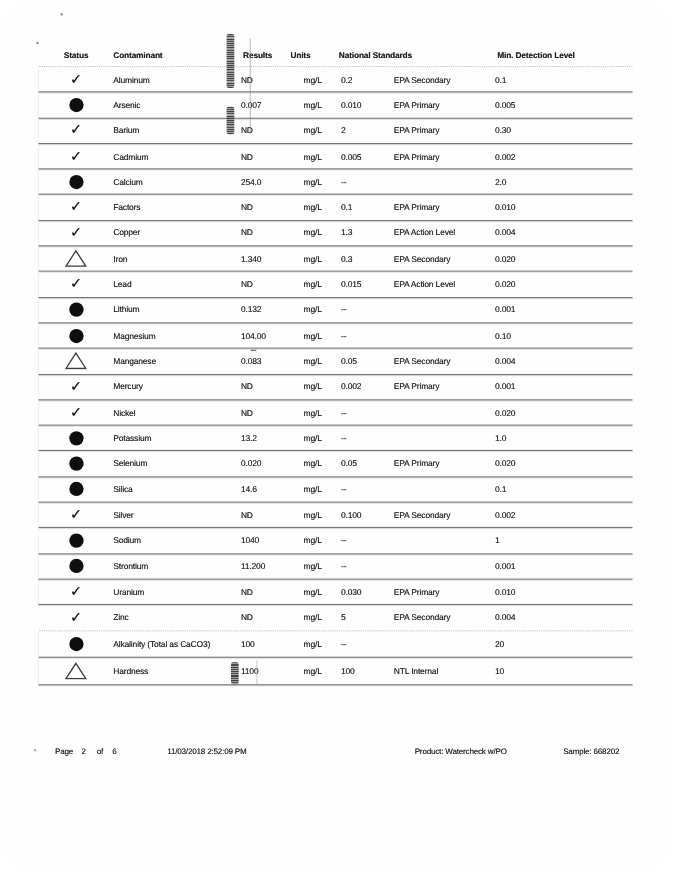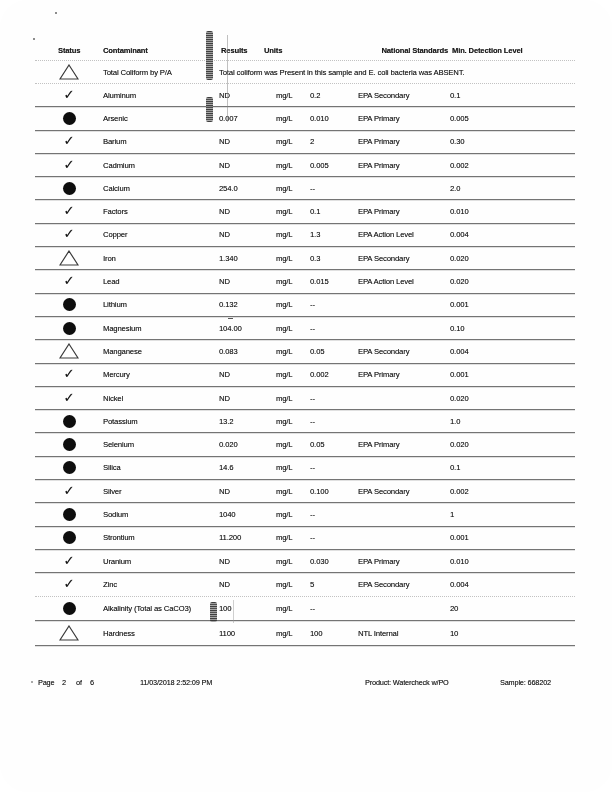--- a/index.html
+++ b/index.html
@@ -7,36 +7,36 @@
     position:relative;width:612px;height:792px;background:#fefefe;
     font-family:"Liberation Sans",sans-serif;color:#1a1a1a;overflow:hidden;
     text-shadow:0.2px 0 0 rgba(20,20,20,.55);letter-spacing:-0.1px;border-radius:27px;
   }
   .table{position:absolute;left:35px;top:40px;width:540px;}
   .grid{display:grid;grid-template-columns:68px 116px 57px 34px 48px 92px 1fr;align-items:center;}
   .header-row{height:20px;border-bottom:1px dotted #c2c2c2;font-weight:700;font-size:7.5px;}
   .h-status{padding-left:23px;}
   .h-results{position:relative;left:2px;}
   .h-units{position:relative;left:-12px;}
-  .h-natstd{grid-column:5/7;position:relative;left:-2px;text-align:right;}
+  .h-natstd{grid-column:5/7;position:relative;left:-2px;}
   .h-mindet{position:relative;left:2px;}
   .section-band{display:flex;align-items:center;justify-content:center;font-weight:700;font-size:7.8px;border-bottom:2px solid #4a4a4a;}
   #band-micro{height:18px;}
   #band-metals{height:17.5px;}
   #band-physical{height:12.5px;border-top:1px dotted #c8c8c8;}
   .row{height:22.3px;border-bottom:1px solid #747474;font-size:7.6px;box-shadow:0 1px 0 rgba(170,170,170,.35);}
   #metals-rows .row:last-child{border-bottom:1px dotted #c2c2c2;box-shadow:none;}
   #physical-rows .row{height:23.7px;}
   .coliform-row{height:22px;border-bottom:1px dotted #c2c2c2;font-size:7.6px;}
   .icon-cell{display:flex;align-items:center;justify-content:center;height:100%;}
   .check{font-size:13px;line-height:1;font-weight:400;color:#141414;transform:translateY(-1px);}
   .circle{width:13px;height:13px;border-radius:50%;background:#0e0e0e;}
   .note-cell{grid-column:3/8;}
   .cell{white-space:nowrap;overflow:visible;}
-  .footer{position:absolute;left:0;top:674px;width:500px;height:18px;font-size:7.2px;}
+  .footer{position:absolute;left:12px;top:674px;width:500px;height:18px;font-size:7.2px;}
   .footer span{position:absolute;top:4px;white-space:nowrap;}
   .f-page{left:38px;} .f-pnum{left:62px;} .f-of{left:76px;text-align:center;} .f-ptotal{left:90px;}
   .f-dt{left:140px;} .f-prod{left:365px;} .f-sample{left:500px;}
   
   .stripe{position:absolute;border-radius:2px;opacity:.85;
     background:repeating-linear-gradient(180deg,#1c1c1c 0 1px,#8a8a8a 1px 2px,#2e2e2e 2px 3px,#9b9b9b 3px 4px);}
   #stripe1{left:206px;top:31px;width:7px;height:49px;}
   #stripe2{left:206px;top:97px;width:7px;height:25px;}
   #stripe3{left:210px;top:602px;width:7px;height:20px;}
   .vline{position:absolute;width:1px;}
@@ -58,29 +58,20 @@
     <div class="grid header-row">
       <div class="cell h-status">Status</div>
       <div class="cell">Contaminant</div>
       <div class="cell h-results">Results</div>
       <div class="cell h-units">Units</div>
       <div class="cell h-natstd">National Standards</div>
       <div class="cell h-mindet">Min. Detection Level</div>
     </div>
 
 
-    <div class="grid coliform-row">
-      <div class="icon-cell">
-        <svg width="20" height="16" viewBox="0 0 20 16">
-            <polygon points="10,1 19,15 1,15" fill="#ffffff" stroke="#3a3a3a" stroke-width="1.2"></polygon>
-          </svg>
-      </div>
-      <div class="cell">Total Coliform by P/A</div>
-      <div class="cell note-cell">Total coliform was Present in this sample and E. coli bacteria was ABSENT.</div>
-    </div>
 
 
     <div id="metals-rows">
         <div class="grid row">
     <div class="icon-cell">
             <span class="check">✓</span>
           </div>
     <div class="cell">Aluminum</div>
     <div class="cell">ND</div>
     <div class="cell">mg/L</div>

